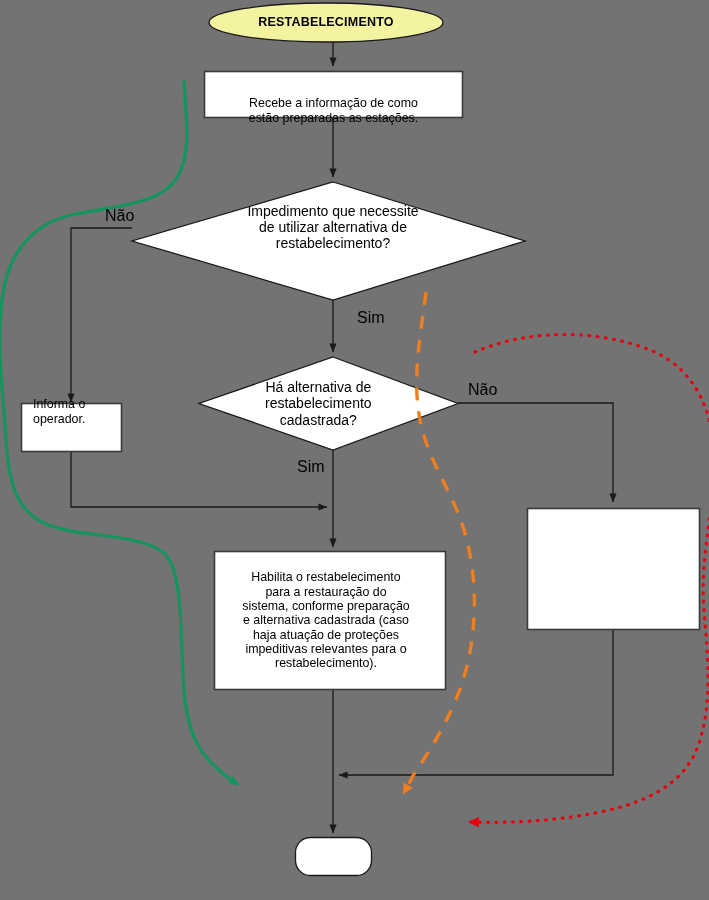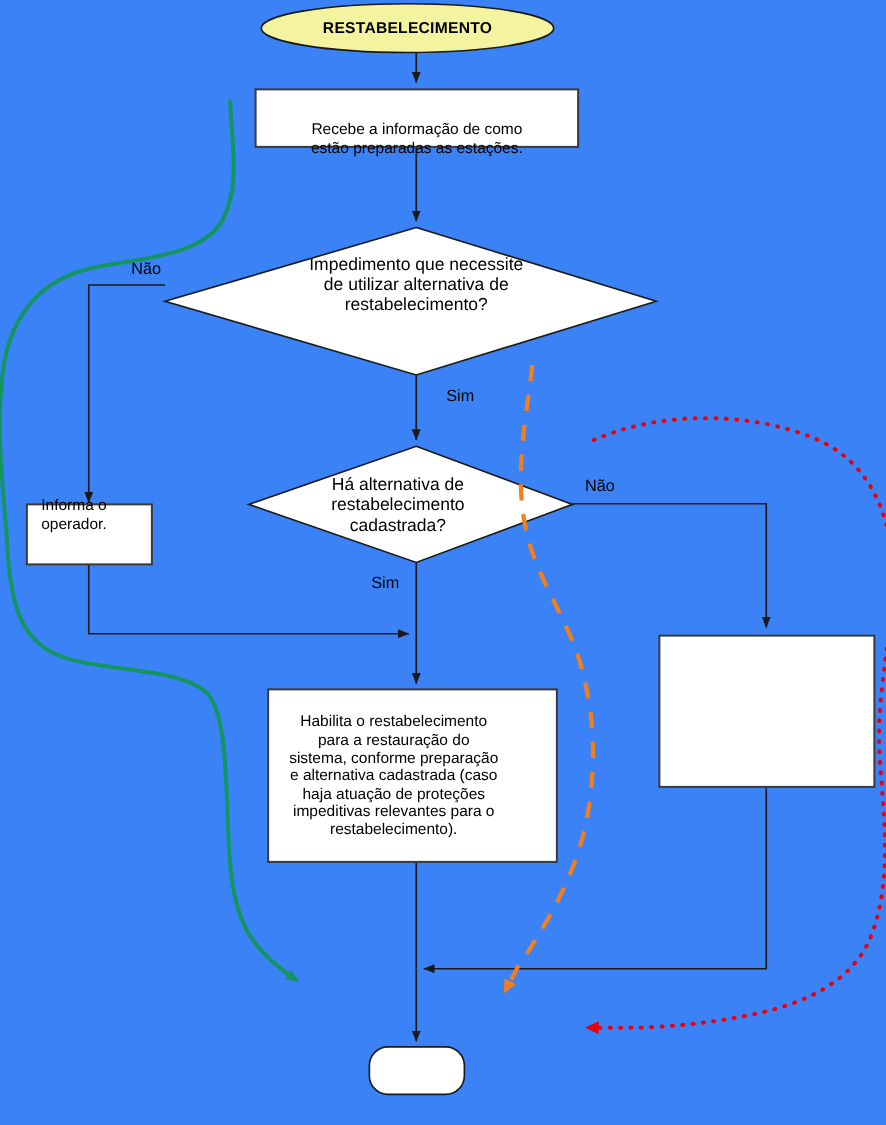--- a/index.html
+++ b/index.html
@@ -7,21 +7,21 @@
     padding: 0;
     background: #ffffff;
   }
   body {
     font-family: "Liberation Sans", sans-serif;
   }
   #flow-root {
     position: relative;
     width: 709px;
     height: 900px;
-    background: #3b82f6;
+    background: #737373;
     overflow: hidden;
   }
   #flow-svg {
     position: absolute;
     left: 0;
     top: 0;
     width: 709px;
     height: 900px;
   }
   .node-text {
@@ -44,21 +44,21 @@
     font-size: 12.4px;
   }
   .t-dec {
     font-size: 14px;
   }
   .t-end {
     font-size: 12.4px;
   }
   .edge-label {
     position: absolute;
-    font-size: 13px;
+    font-size: 16px;
     color: #000000;
     pointer-events: none;
     white-space: nowrap;
   }
 </style>
 </head>
 <body>
 
 <div id="flow-root">
 
@@ -152,21 +152,21 @@
 de utilizar alternativa de
 restabelecimento?</div>
 
   <div class="node-text t-proc" style="left:22px; top:388px; width:99px; height:47px; justify-content:flex-start; text-align:left; padding-left:11px; box-sizing:border-box;">Informa o
 operador.</div>
 
   <div class="node-text t-dec" style="left:265px; top:375px; width:136px; height:57px; justify-content:flex-start; text-align:center;">Há alternativa de
 restabelecimento
 cadastrada?</div>
 
-  <div class="node-text t-proc" style="left:200px; top:552px; width:230px; height:137px;">Habilita o restabelecimento
+  <div class="node-text t-proc" style="left:211px; top:552px; width:230px; height:137px;">Habilita o restabelecimento
 para a restauração do
 sistema, conforme preparação
 e alternativa cadastrada (caso
 haja atuação de proteções
 impeditivas relevantes para o
 restabelecimento).</div>
 
 
 
   <div class="edge-label" style="left:105px; top:207px;">Não</div>

